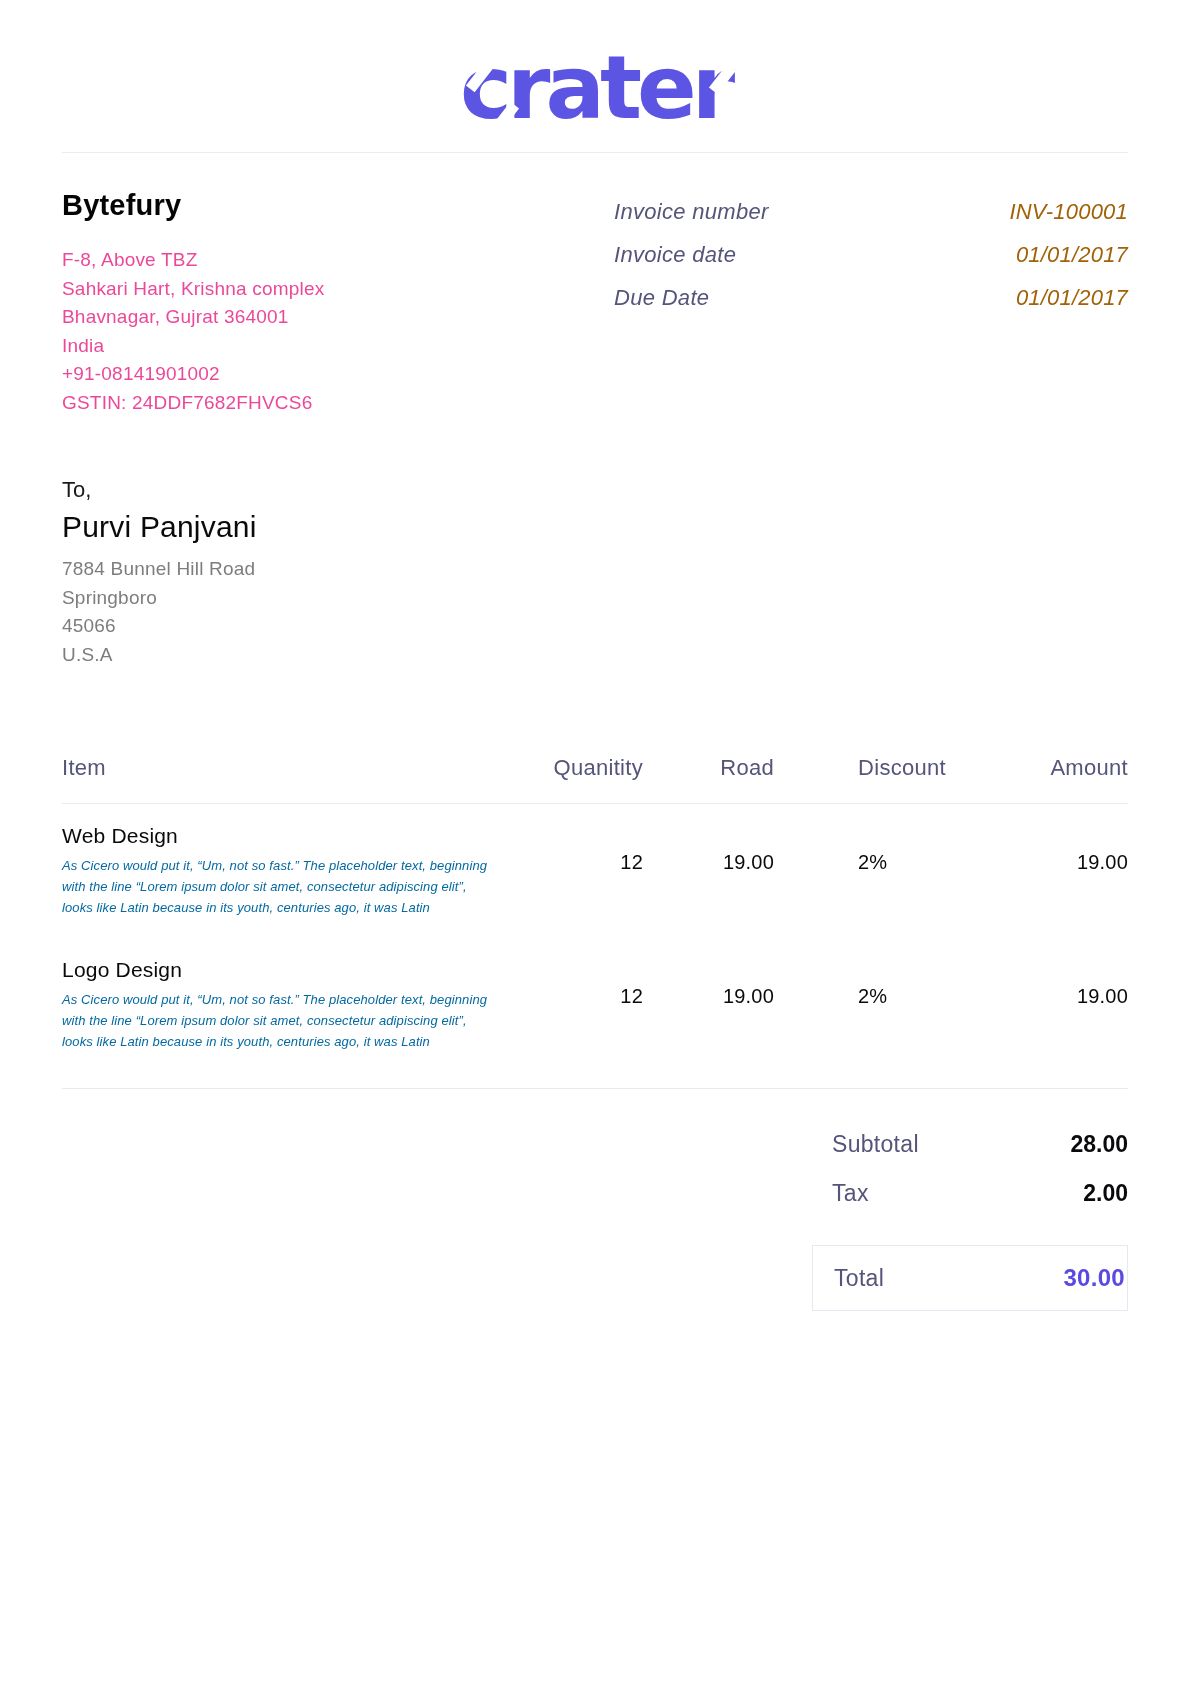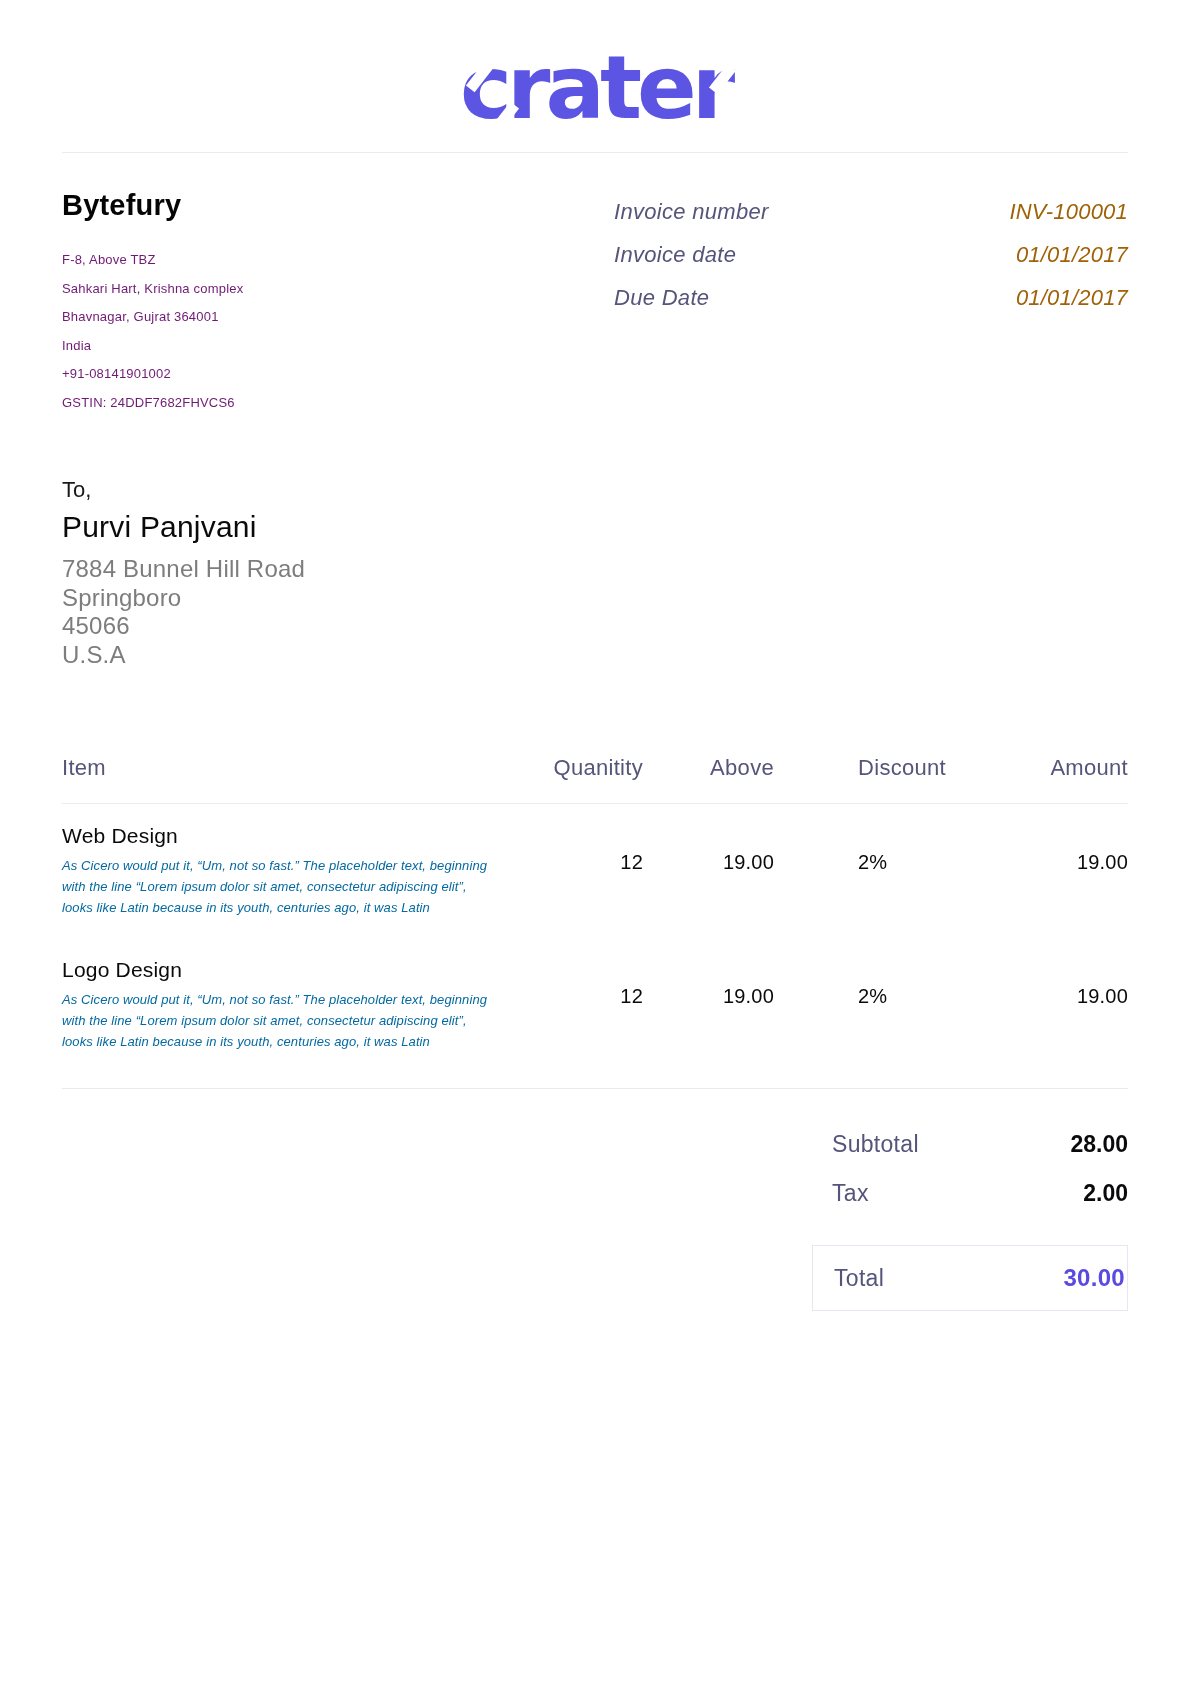--- a/index.html
+++ b/index.html
@@ -24,32 +24,32 @@
   .cut-1 { left: 14px; top: 22px; transform: rotate(38deg); }
   .cut-2 { left: 40px; top: 62px; transform: rotate(38deg); }
   .cut-3 { right: 2px; top: 24px; transform: rotate(38deg); }
 
   .divider-top { border: none; border-top: 1px solid #ececec; margin: 0; }
 
   
   .header { display: flex; justify-content: space-between; margin-top: 36px; }
   .company { flex: 1; }
   .company-name { font-size: 29px; font-weight: 700; color: #050506; margin: 0 0 24px; letter-spacing: 0.2px; }
-  .company-line { font-size: 13px; color: #701a75; line-height: 28.5px; letter-spacing: 0.2px; }
+  .company-line { font-size: 19px; color: #ec4899; line-height: 28.5px; letter-spacing: 0.2px; }
 
   .meta { width: 514px; padding-top: 10px; font-style: italic; }
   .meta-row { display: flex; justify-content: space-between; align-items: baseline; margin-bottom: 17px; }
   .meta-label { font-size: 22px; color: #55547A; letter-spacing: 0.3px; }
   .meta-value { font-size: 22px; color: #a16207; letter-spacing: 0.2px; }
 
   
   .billto { margin-top: 58px; }
   .billto-prefix { font-size: 22px; color: #1a1a1c; line-height: 30px; }
   .billto-name { font-size: 30px; color: #0a0a0c; margin: 5px 0 11px; letter-spacing: 0.2px; }
-  .billto-line { font-size: 24px; color: #7d7d7d; line-height: 28.5px; letter-spacing: 0.2px; }
+  .billto-line { font-size: 19px; color: #7d7d7d; line-height: 28.5px; letter-spacing: 0.2px; }
 
   
   .items { margin-top: 86px; }
   .tgrid { display: grid; grid-template-columns: 1fr 110px 131px 160px 194px; }
   .thead { padding-bottom: 22px; border-bottom: 1px solid #ececec; }
   .th { font-size: 22px; color: #55547A; letter-spacing: 0.3px; }
   .col-r { text-align: right; }
   .col-disc { text-align: left; padding-left: 84px; }
   .trow { padding: 20px 0 20px; }
   .item-name { font-size: 21px; color: #0a0a0c; margin: 0 0 7px; letter-spacing: 0.2px; }
@@ -117,21 +117,21 @@
     <div class="billto-line">7884 Bunnel Hill Road</div>
     <div class="billto-line">Springboro</div>
     <div class="billto-line">45066</div>
     <div class="billto-line">U.S.A</div>
   </div>
 
   <div class="items">
     <div class="tgrid thead">
       <div class="th">Item</div>
       <div class="th col-r">Quanitity</div>
-      <div class="th col-r">Above</div>
+      <div class="th col-r">Road</div>
       <div class="th col-disc">Discount</div>
       <div class="th col-r">Amount</div>
     </div>
 
     <div class="tgrid trow">
       <div>
         <div class="item-name">Web Design</div>
         <div class="item-desc">As Cicero would put it, “Um, not so fast.” The placeholder text, beginning with the line “Lorem ipsum dolor sit amet, consectetur adipiscing elit”, looks like Latin because in its youth, centuries ago, it was Latin</div>
       </div>
       <div class="cell-num col-r">12</div>

